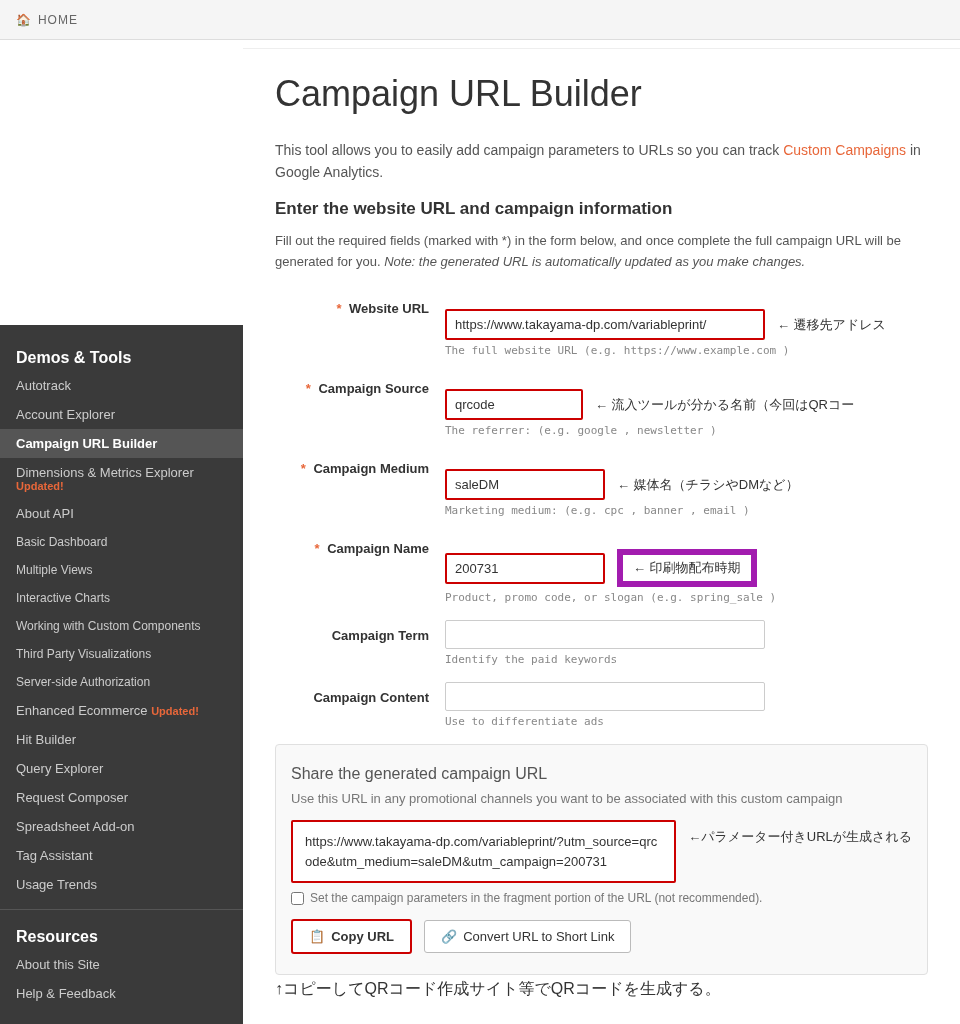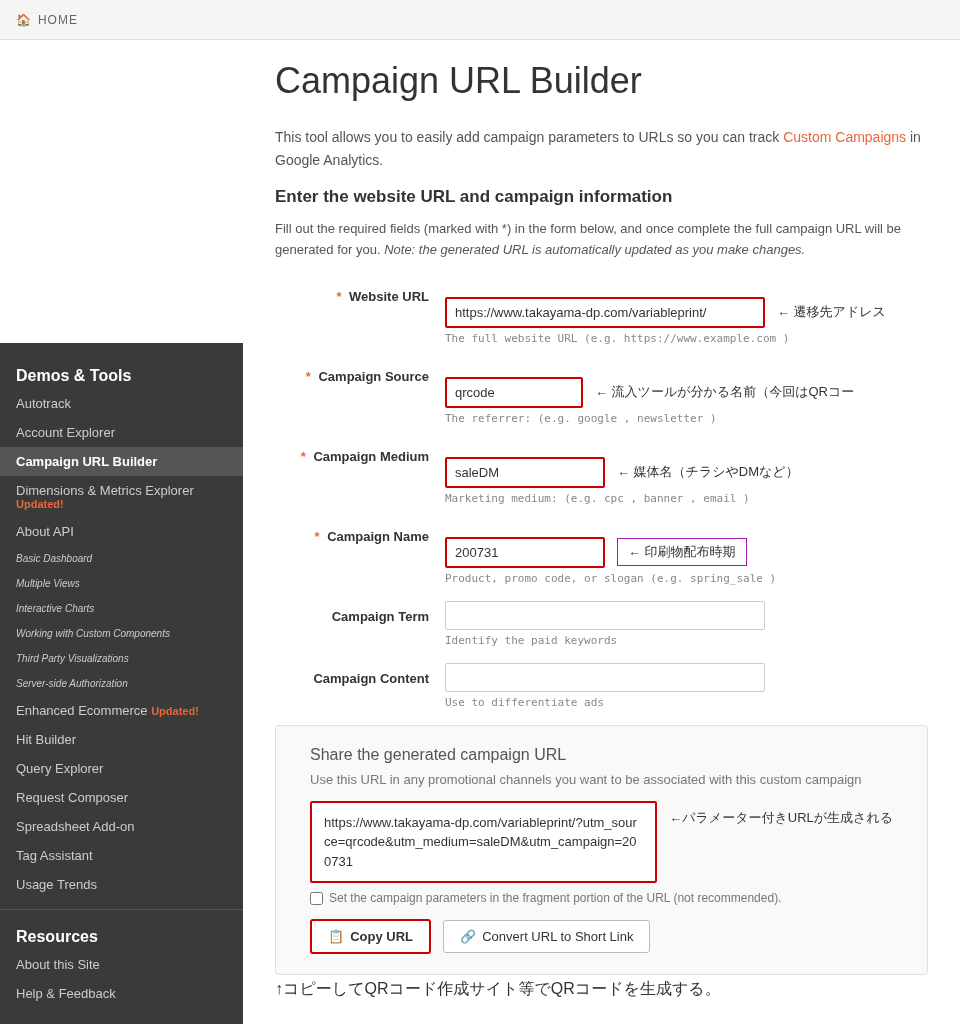--- a/index.html
+++ b/index.html
@@ -53,22 +53,21 @@
       cursor: pointer;
       font-size: 13px;
       color: #ccc;
     }
     .sidebar-item.active {
       background: #555;
       color: #fff;
       font-weight: bold;
     }
     .sidebar-item.sub {
-      font-size: 10px;
-      font-style: italic;
+      font-size: 12px;
     }
     .sidebar-badge {
       color: #e8673a;
       font-size: 11px;
       font-weight: bold;
       display: block;
     }
     .sidebar-divider {
       height: 1px;
       background: #555;
@@ -195,21 +194,21 @@
       color: #888;
       margin-top: 4px;
       font-family: monospace;
     }
 
     
     .share-box {
       background: #f9f9f9;
       border: 1px solid #e0e0e0;
       border-radius: 4px;
-      padding: 20px 34px;
+      padding: 20px 15px;
       margin-top: 16px;
       max-width: 750px;
     }
     .share-title {
       font-size: 16px;
       color: #555;
       margin-bottom: 8px;
     }
     .share-desc {
       font-size: 13px;
@@ -281,21 +280,21 @@
       gap: 12px;
       margin-top: 16px;
     }
     .arrow-annotation {
       font-size: 13px;
       color: #333;
       white-space: nowrap;
     }
     .url-annotation-box {
       background: #fff;
-      border: 1px solid #a21caf;
+      border: 6px solid #a21caf;
       padding: 4px 10px;
       font-size: 13px;
       color: #333;
     }
     .share-url-row {
       display: flex;
       align-items: flex-start;
       gap: 12px;
     }
     .share-url-annotation {

